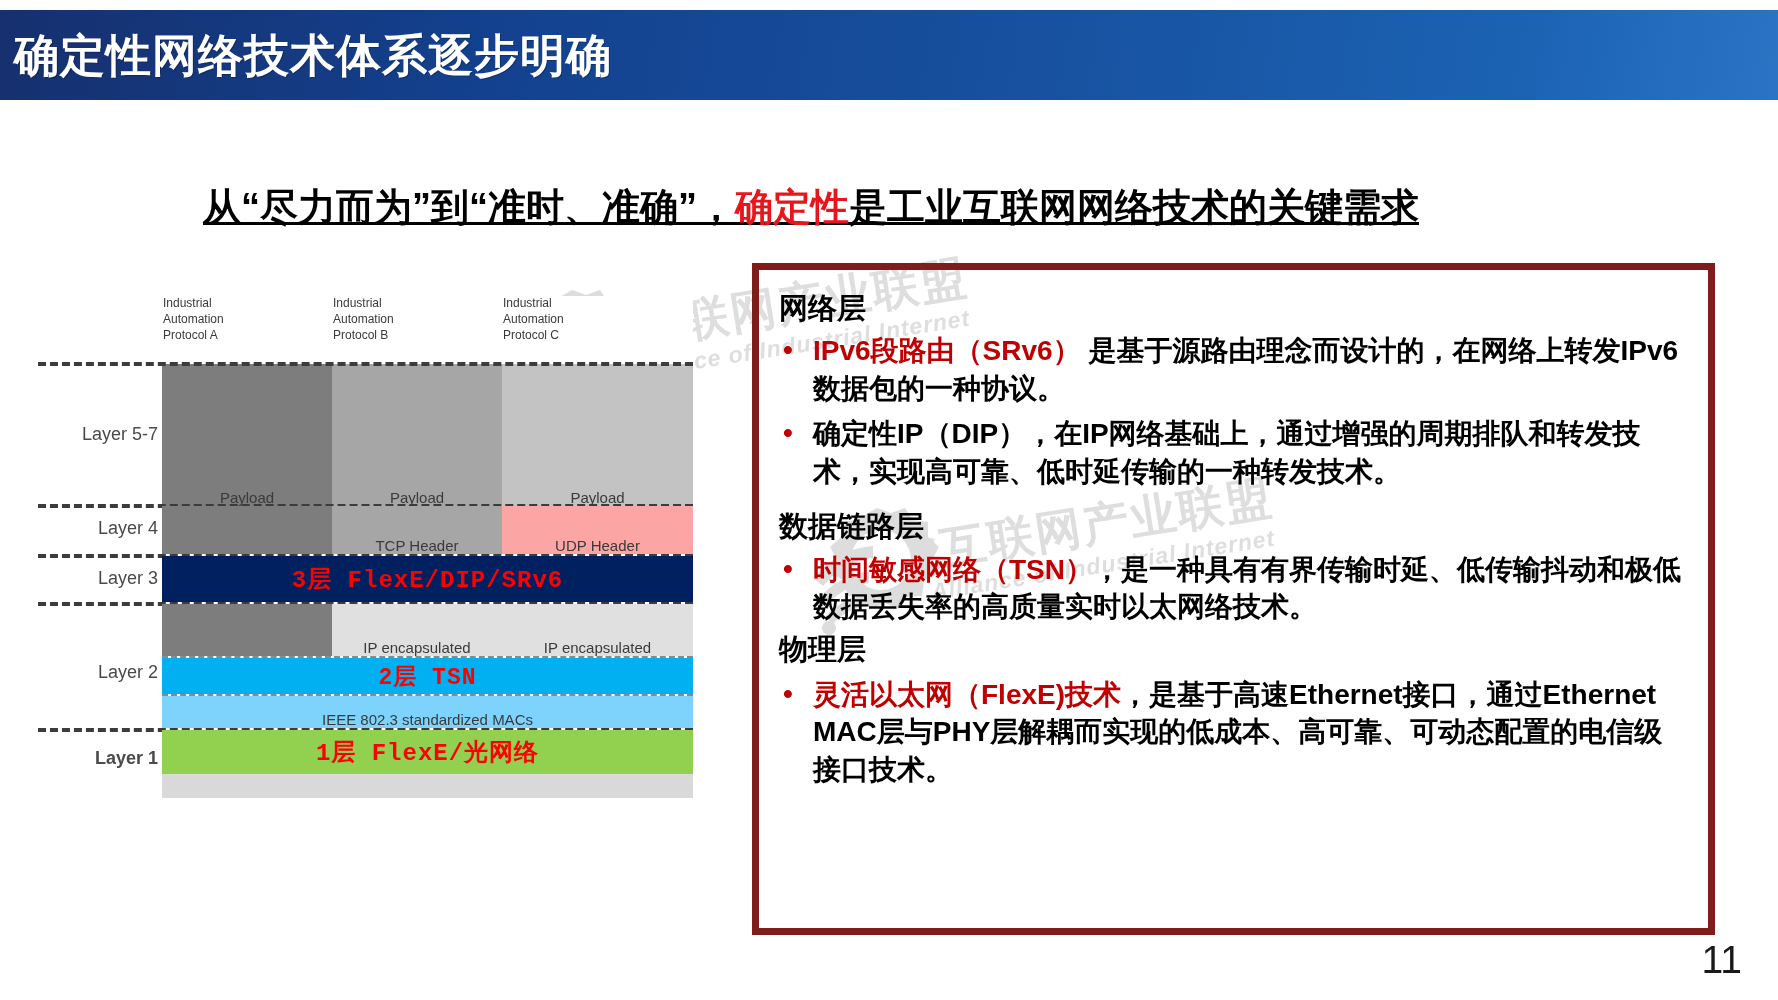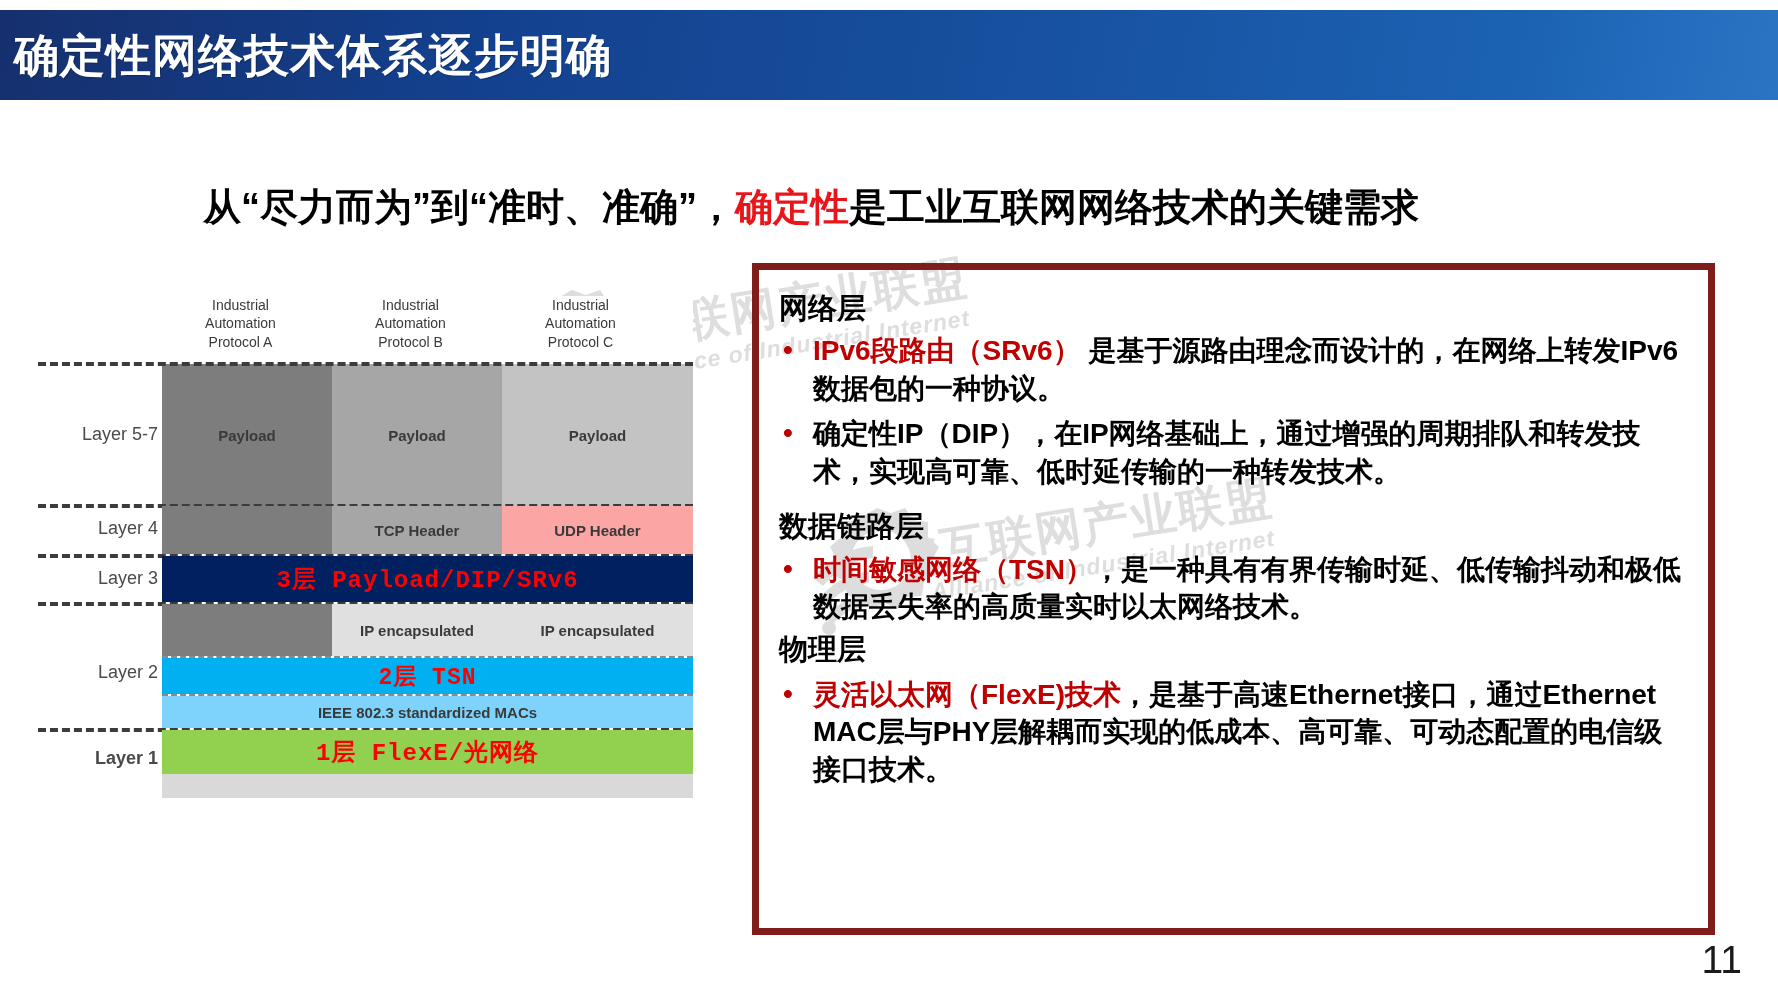--- a/index.html
+++ b/index.html
@@ -28,20 +28,21 @@
     text-shadow:1px 1px 0 rgba(0,0,0,.25);
   }
 
   
   .subtitle{
     position:absolute;left:0;top:182px;width:1622px;
     text-align:center;
     font-size:38px;font-weight:bold;color:#000000;
     white-space:nowrap;
     letter-spacing:0px;
+    text-decoration:underline;
   }
   .subtitle .hl{color:#e8161a;}
 
   
   .wm{
     position:absolute;
     color:#d9d9d9;
     font-weight:bold;
     white-space:nowrap;
     pointer-events:none;
@@ -55,42 +56,42 @@
   }
 
   
   .diagram{
     position:absolute;left:38px;top:296px;width:655px;height:452px;
     background:#ffffff;
   }
   .dg-inner{position:absolute;inset:0;}
   .proto{
     position:absolute;top:0;
-    font-size:14px;color:#3a3a3a;text-align:center;line-height:1.32;
+    font-size:12px;color:#3a3a3a;text-align:left;line-height:1.32;
   }
   .proto.a{left:125px;width:155px;}
   .proto.b{left:295px;width:155px;}
   .proto.c{left:465px;width:155px;}
 
   
   .lbl{
     position:absolute;left:0;width:120px;
     font-size:18px;color:#4a4a4a;text-align:right;
   }
 
   
   .dash{
     position:absolute;left:0;width:655px;height:0;
     border-top:4px dashed #3c3c3c;
   }
   .dash.thin{border-top:3px dashed #8a8a8a;}
 
   
-  .blk{position:absolute;display:flex;align-items:center;justify-content:center;
-       font-size:15px;color:#3a3a3a;text-align:center;font-weight:bold;}
+  .blk{position:absolute;display:flex;align-items:flex-end;justify-content:center;
+       font-size:15px;color:#3a3a3a;text-align:center;}
 
   .band{
     position:absolute;left:124px;width:531px;
     display:flex;align-items:center;justify-content:center;
     color:#ff0000;font-weight:bold;
     font-family:"Liberation Mono","DejaVu Sans Mono",monospace;
     letter-spacing:1px;
   }
 
   
@@ -214,21 +215,21 @@
     <div class="blk" style="left:464px;top:210px;width:191px;height:48px;background:#fca5a5;">
       <span>UDP Header</span>
     </div>
     <div class="lbl" style="top:222px;">
       <span>Layer 4</span>
     </div>
 
     <div class="dash" style="top:258px;"></div>
 
     <div class="band" style="top:260px;height:46px;background:#002060;font-size:24px;">
-      <span>3层 Payload/DIP/SRv6</span>
+      <span>3层 FlexE/DIP/SRv6</span>
     </div>
     <div class="lbl" style="top:272px;">
       <span>Layer 3</span>
     </div>
 
     <div class="dash" style="top:306px;"></div>
 
     <div class="blk" style="left:124px;top:308px;width:170px;height:52px;background:#7d7d7d;"></div>
     <div class="blk" style="left:294px;top:308px;width:170px;height:52px;background:#e0e0e0;">
       <span>IP encapsulated</span>

